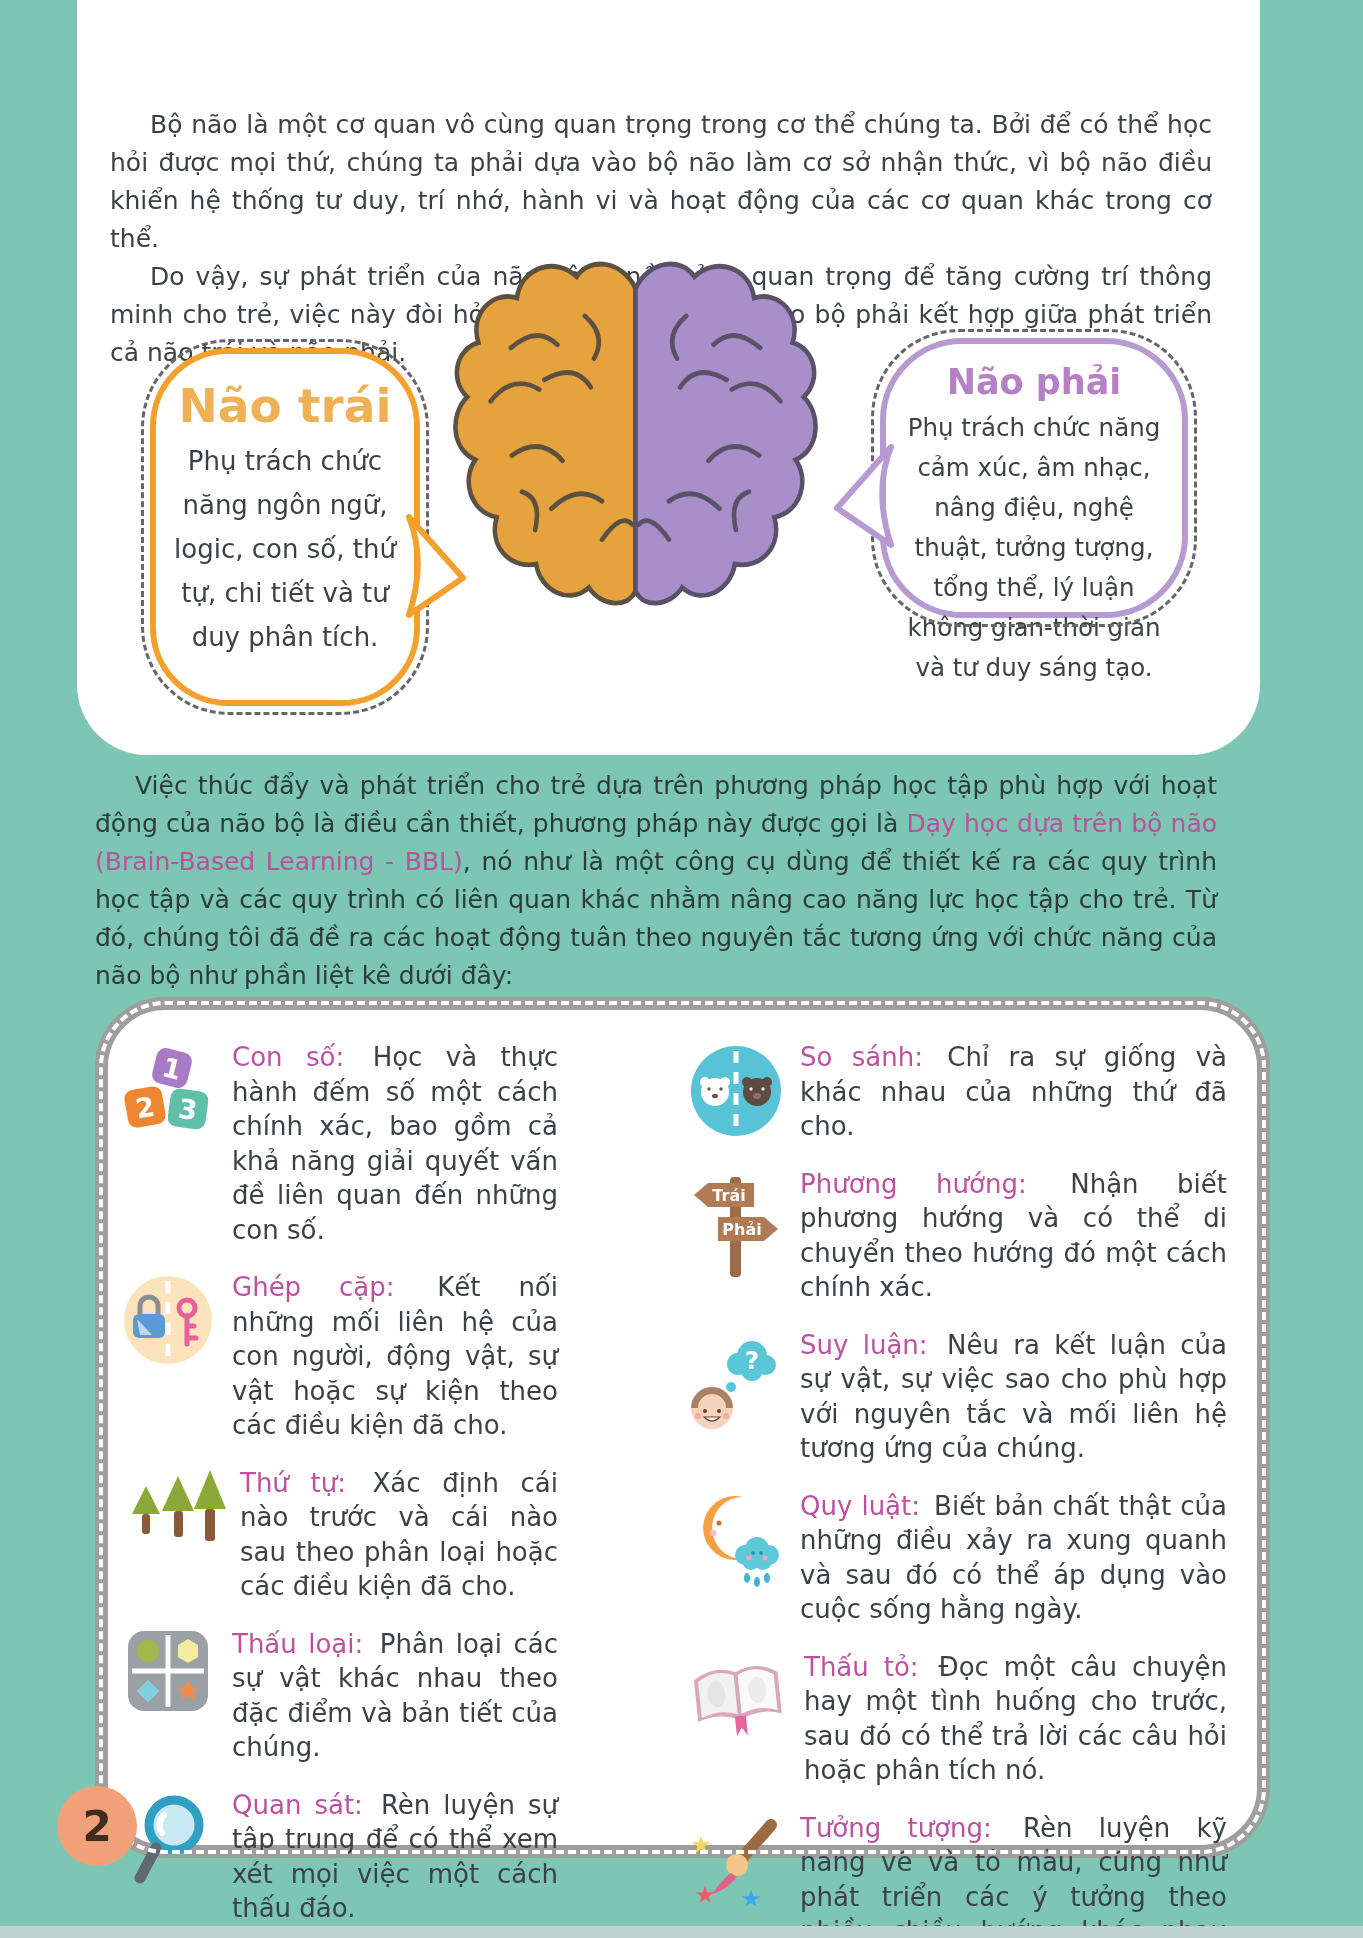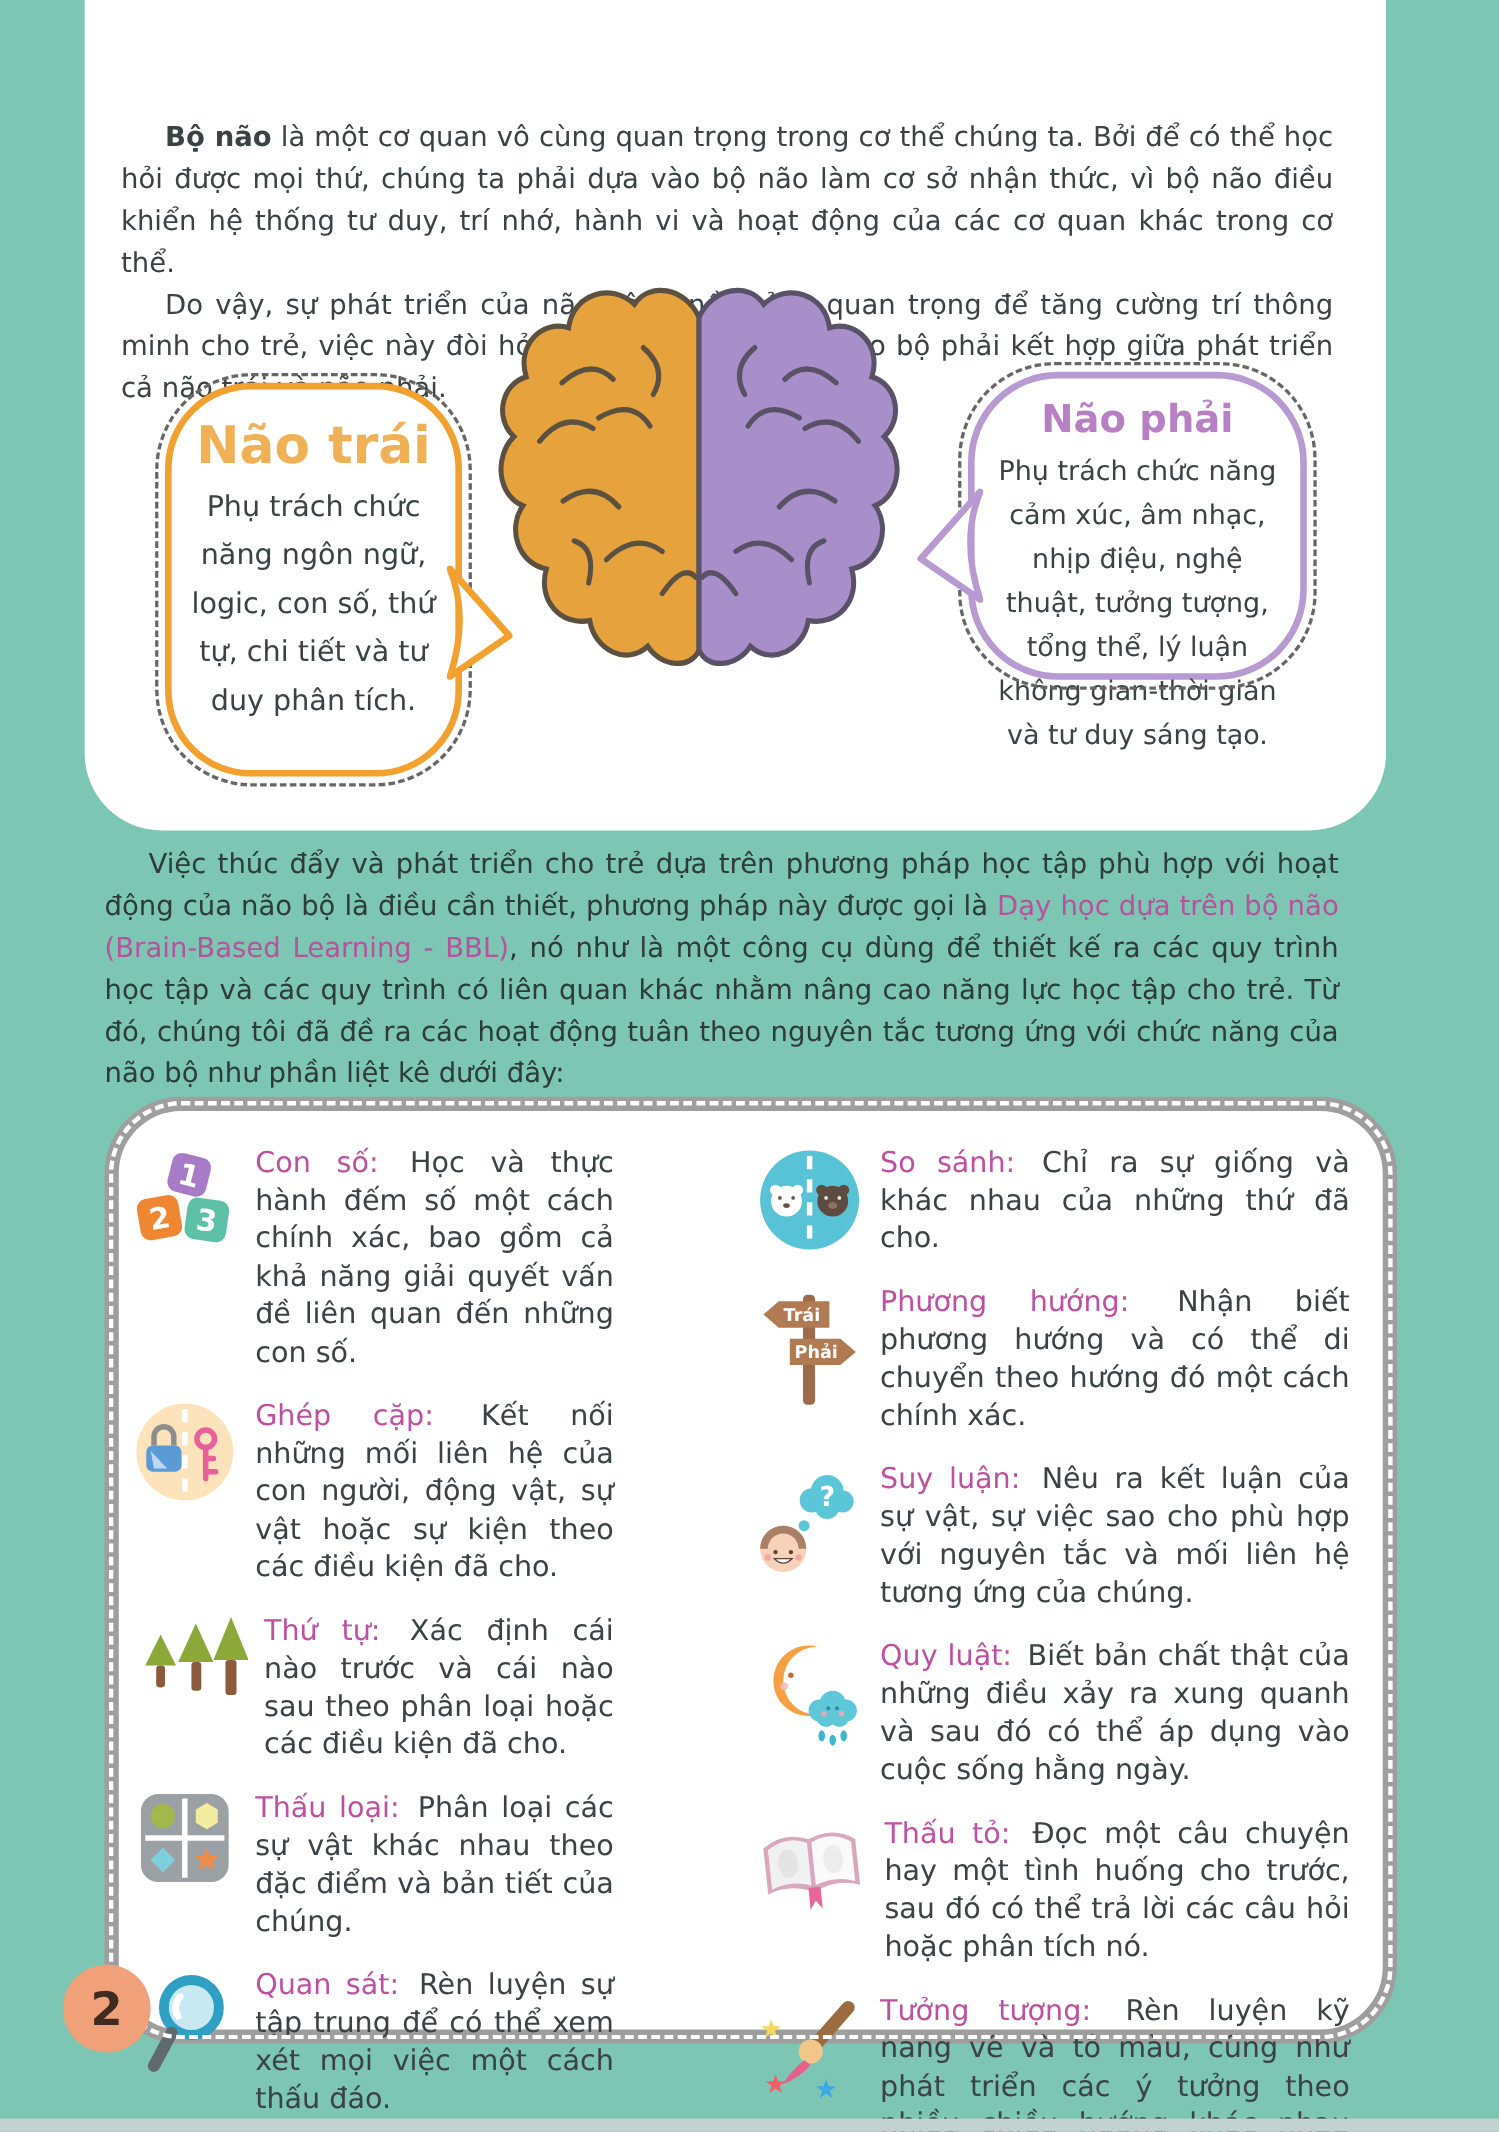--- a/index.html
+++ b/index.html
@@ -14,21 +14,21 @@
     position:relative; width:1363px; height:1938px; overflow:hidden;
     background:var(--teal);
     font-family:"DejaVu Sans","Liberation Sans",sans-serif;
     color:var(--ink);
   }
   
   .white-card{position:absolute; left:77px; top:-80px; width:1183px; height:835px;
     background:#fff; border-radius:70px;}
   .intro{position:absolute; left:110px; top:106px; width:1102px;}
   .intro p{margin:0; font-size:25px; line-height:38px; text-align:justify; text-indent:40px; color:var(--ink);}
-  .intro .b{font-weight:bold;}
+  .intro .b{font-weight:normal;}
   
   .bubble{position:absolute; background:#fff; box-sizing:border-box;}
   .bubble::before{content:""; position:absolute; inset:-15px; border:3px dashed #666;
     border-radius:88px; pointer-events:none;}
   .bubble h3{margin:24px 10px 6px; text-align:center; font-weight:600;}
   .bubble p{margin:0 16px; text-align:center; color:var(--ink);}
   .bubble-left{left:150px; top:348px; width:270px; height:358px;
     border:6px solid var(--orange); border-radius:78px;}
   .bubble-left h3{color:var(--orangeTitle); font-size:47px;}
   .bubble-left p{font-size:26px; line-height:44px;}
@@ -96,21 +96,21 @@
   <div class="bubble bubble-left">
     <h3>Não trái</h3>
     <p>Phụ trách chức năng ngôn ngữ, logic, con số, thứ tự, chi tiết và tư duy phân tích.</p>
     <svg class="tail tail-left" width="62" height="110" viewBox="0 0 62 110">
       <path d="M3,3 C15,33 15,64 3,101 L57,64 Z" fill="#fff" stroke="#f2a02e" stroke-width="6" stroke-linejoin="round"></path>
     </svg>
   </div>
 
   <div class="bubble bubble-right">
     <h3>Não phải</h3>
-    <p>Phụ trách chức năng cảm xúc, âm nhạc, nhịp điệu, nghệ thuật, tưởng tượng, tổng thể, lý luận không gian-thời gian và tư duy sáng tạo.</p>
+    <p>Phụ trách chức năng cảm xúc, âm nhạc, nâng điệu, nghệ thuật, tưởng tượng, tổng thể, lý luận không gian-thời gian và tư duy sáng tạo.</p>
     <svg class="tail tail-right" width="62" height="110" viewBox="0 0 62 110">
       <path d="M59,3 C47,33 47,64 59,101 L5,64 Z" fill="#fff" stroke="#b79ad1" stroke-width="6" stroke-linejoin="round"></path>
     </svg>
   </div>
 
   <div class="teal-para">
     <p><span>Việc thúc đẩy và phát triển cho trẻ dựa trên phương pháp học tập phù hợp với hoạt động của não bộ là điều cần thiết, phương pháp này được gọi là </span><span class="hl">Dạy học dựa trên bộ não (Brain-Based Learning - BBL)</span><span>, nó như là một công cụ dùng để thiết kế ra các quy trình học tập và các quy trình có liên quan khác nhằm nâng cao năng lực học tập cho trẻ. Từ đó, chúng tôi đã đề ra các hoạt động tuân theo nguyên tắc tương ứng với chức năng của não bộ như phần liệt kê dưới đây:</span></p>
   </div>
 
   <div class="activities-box">

